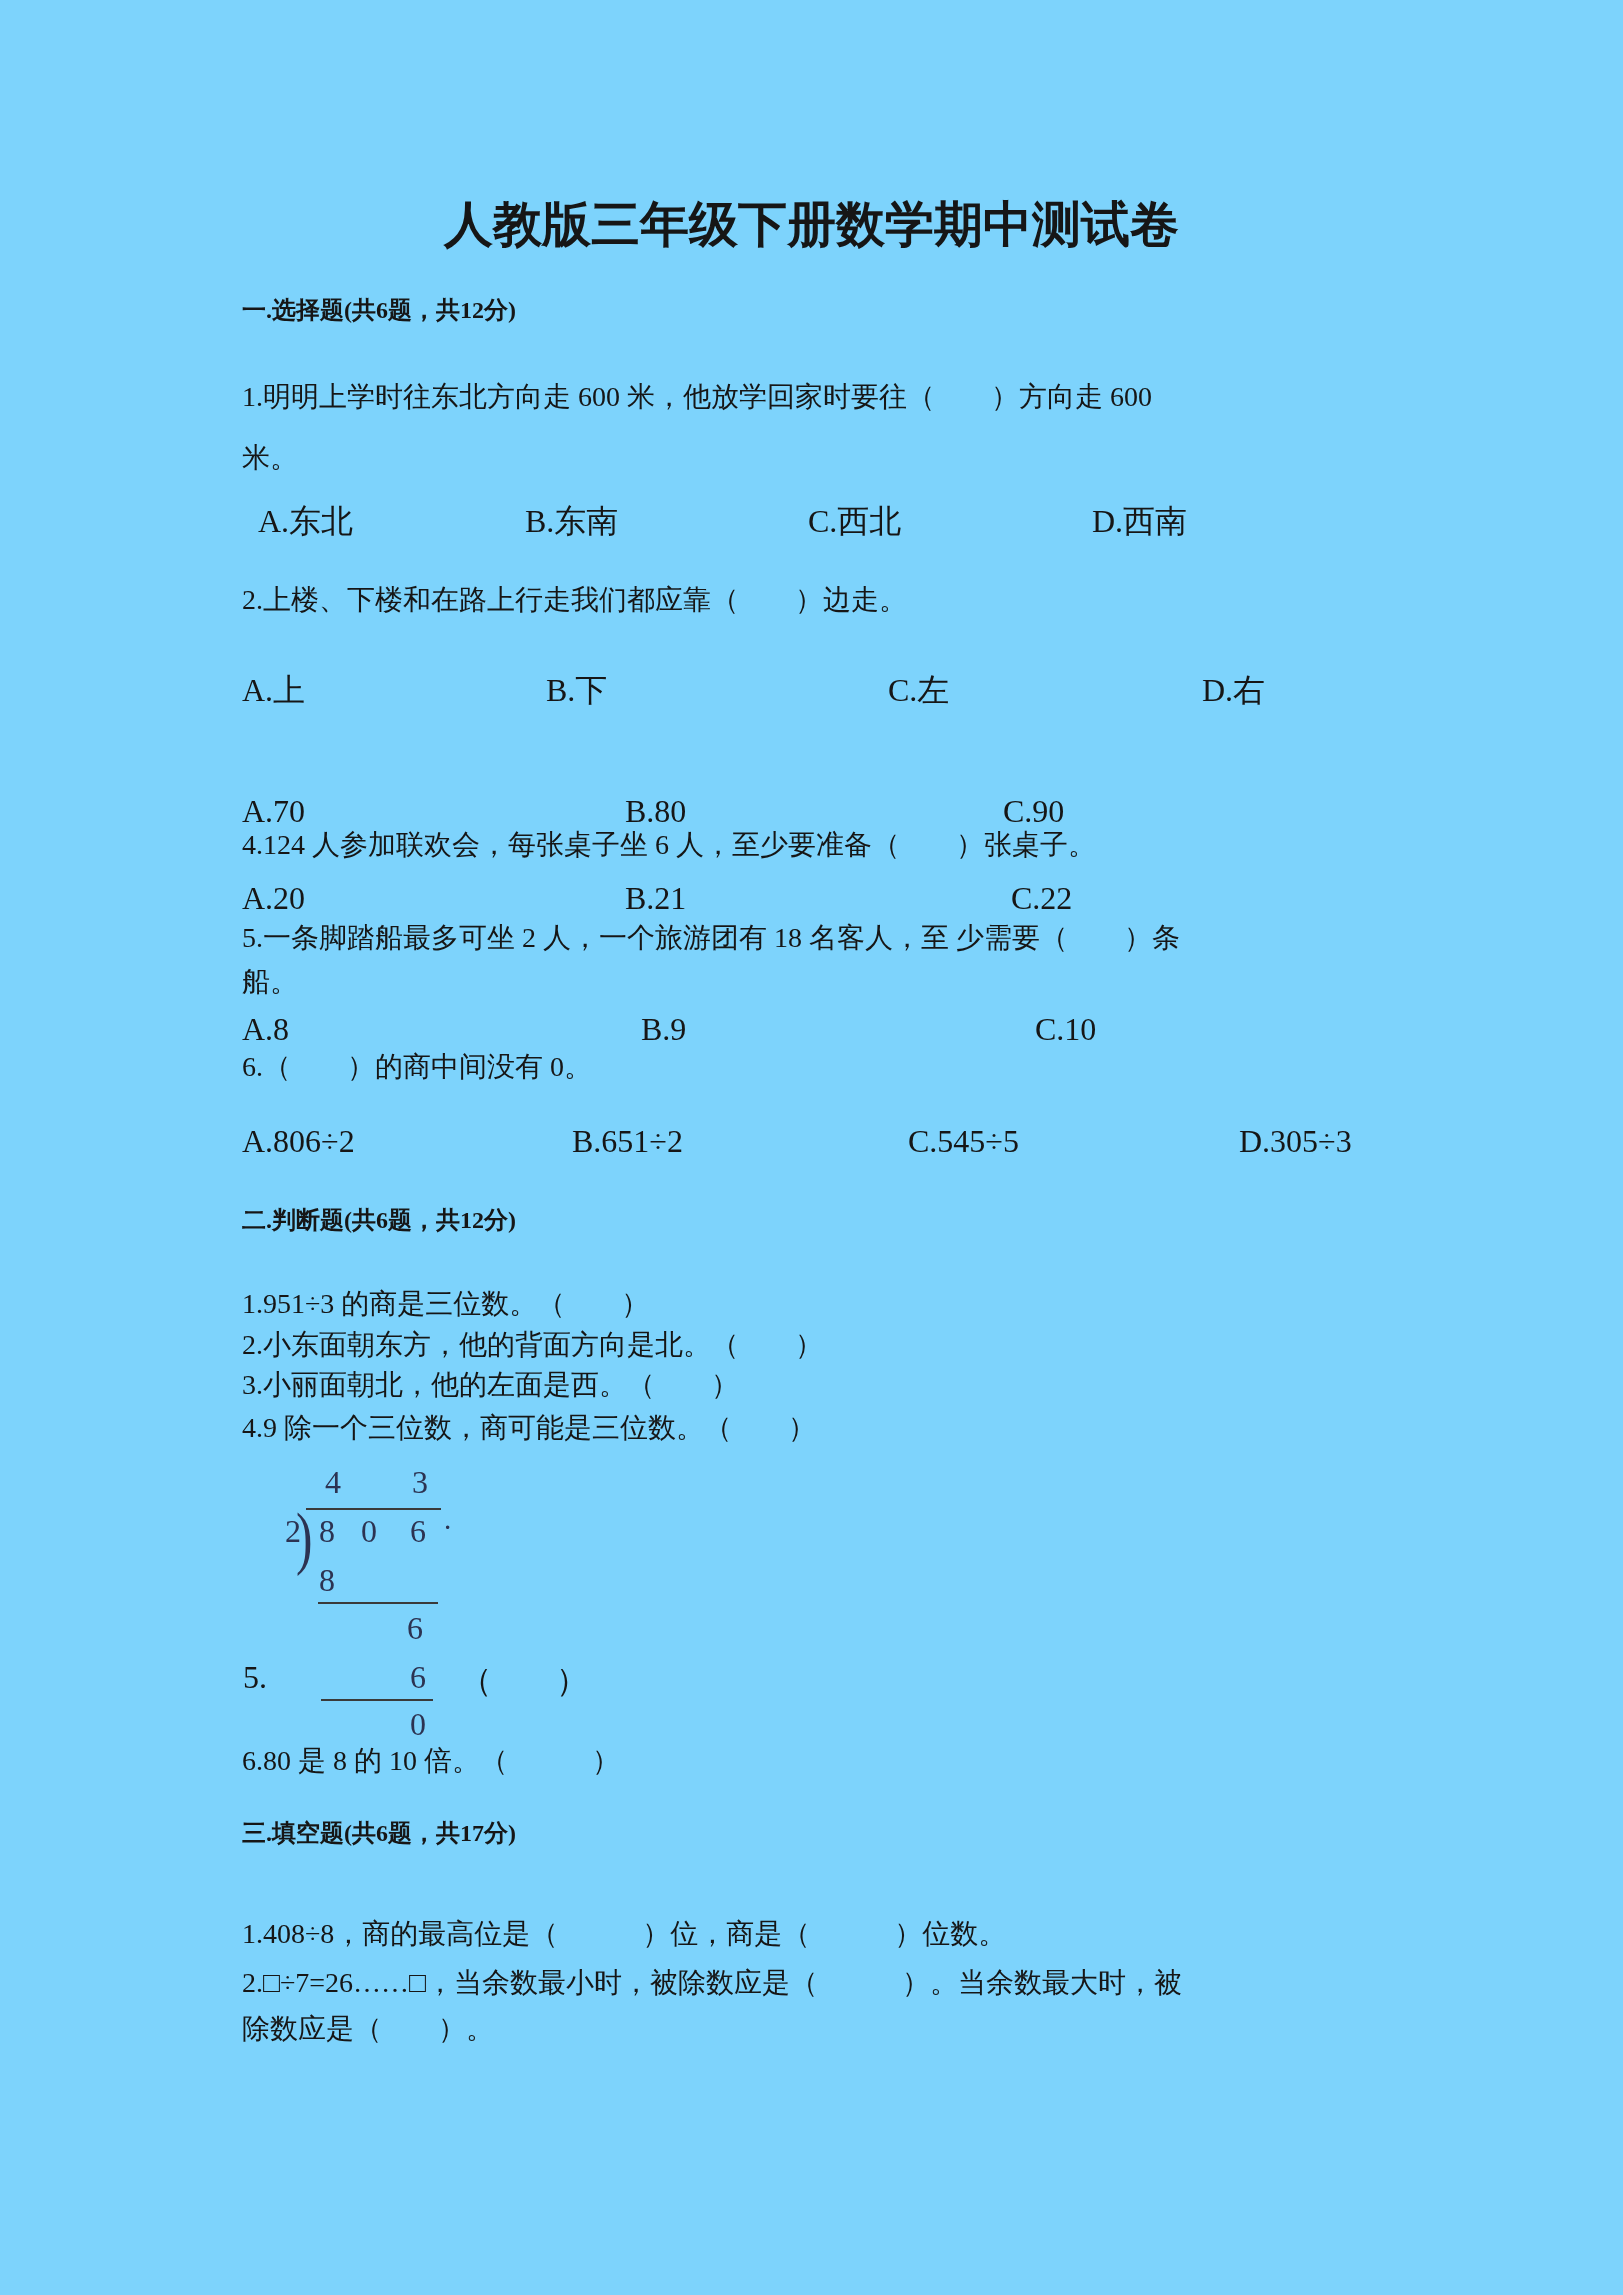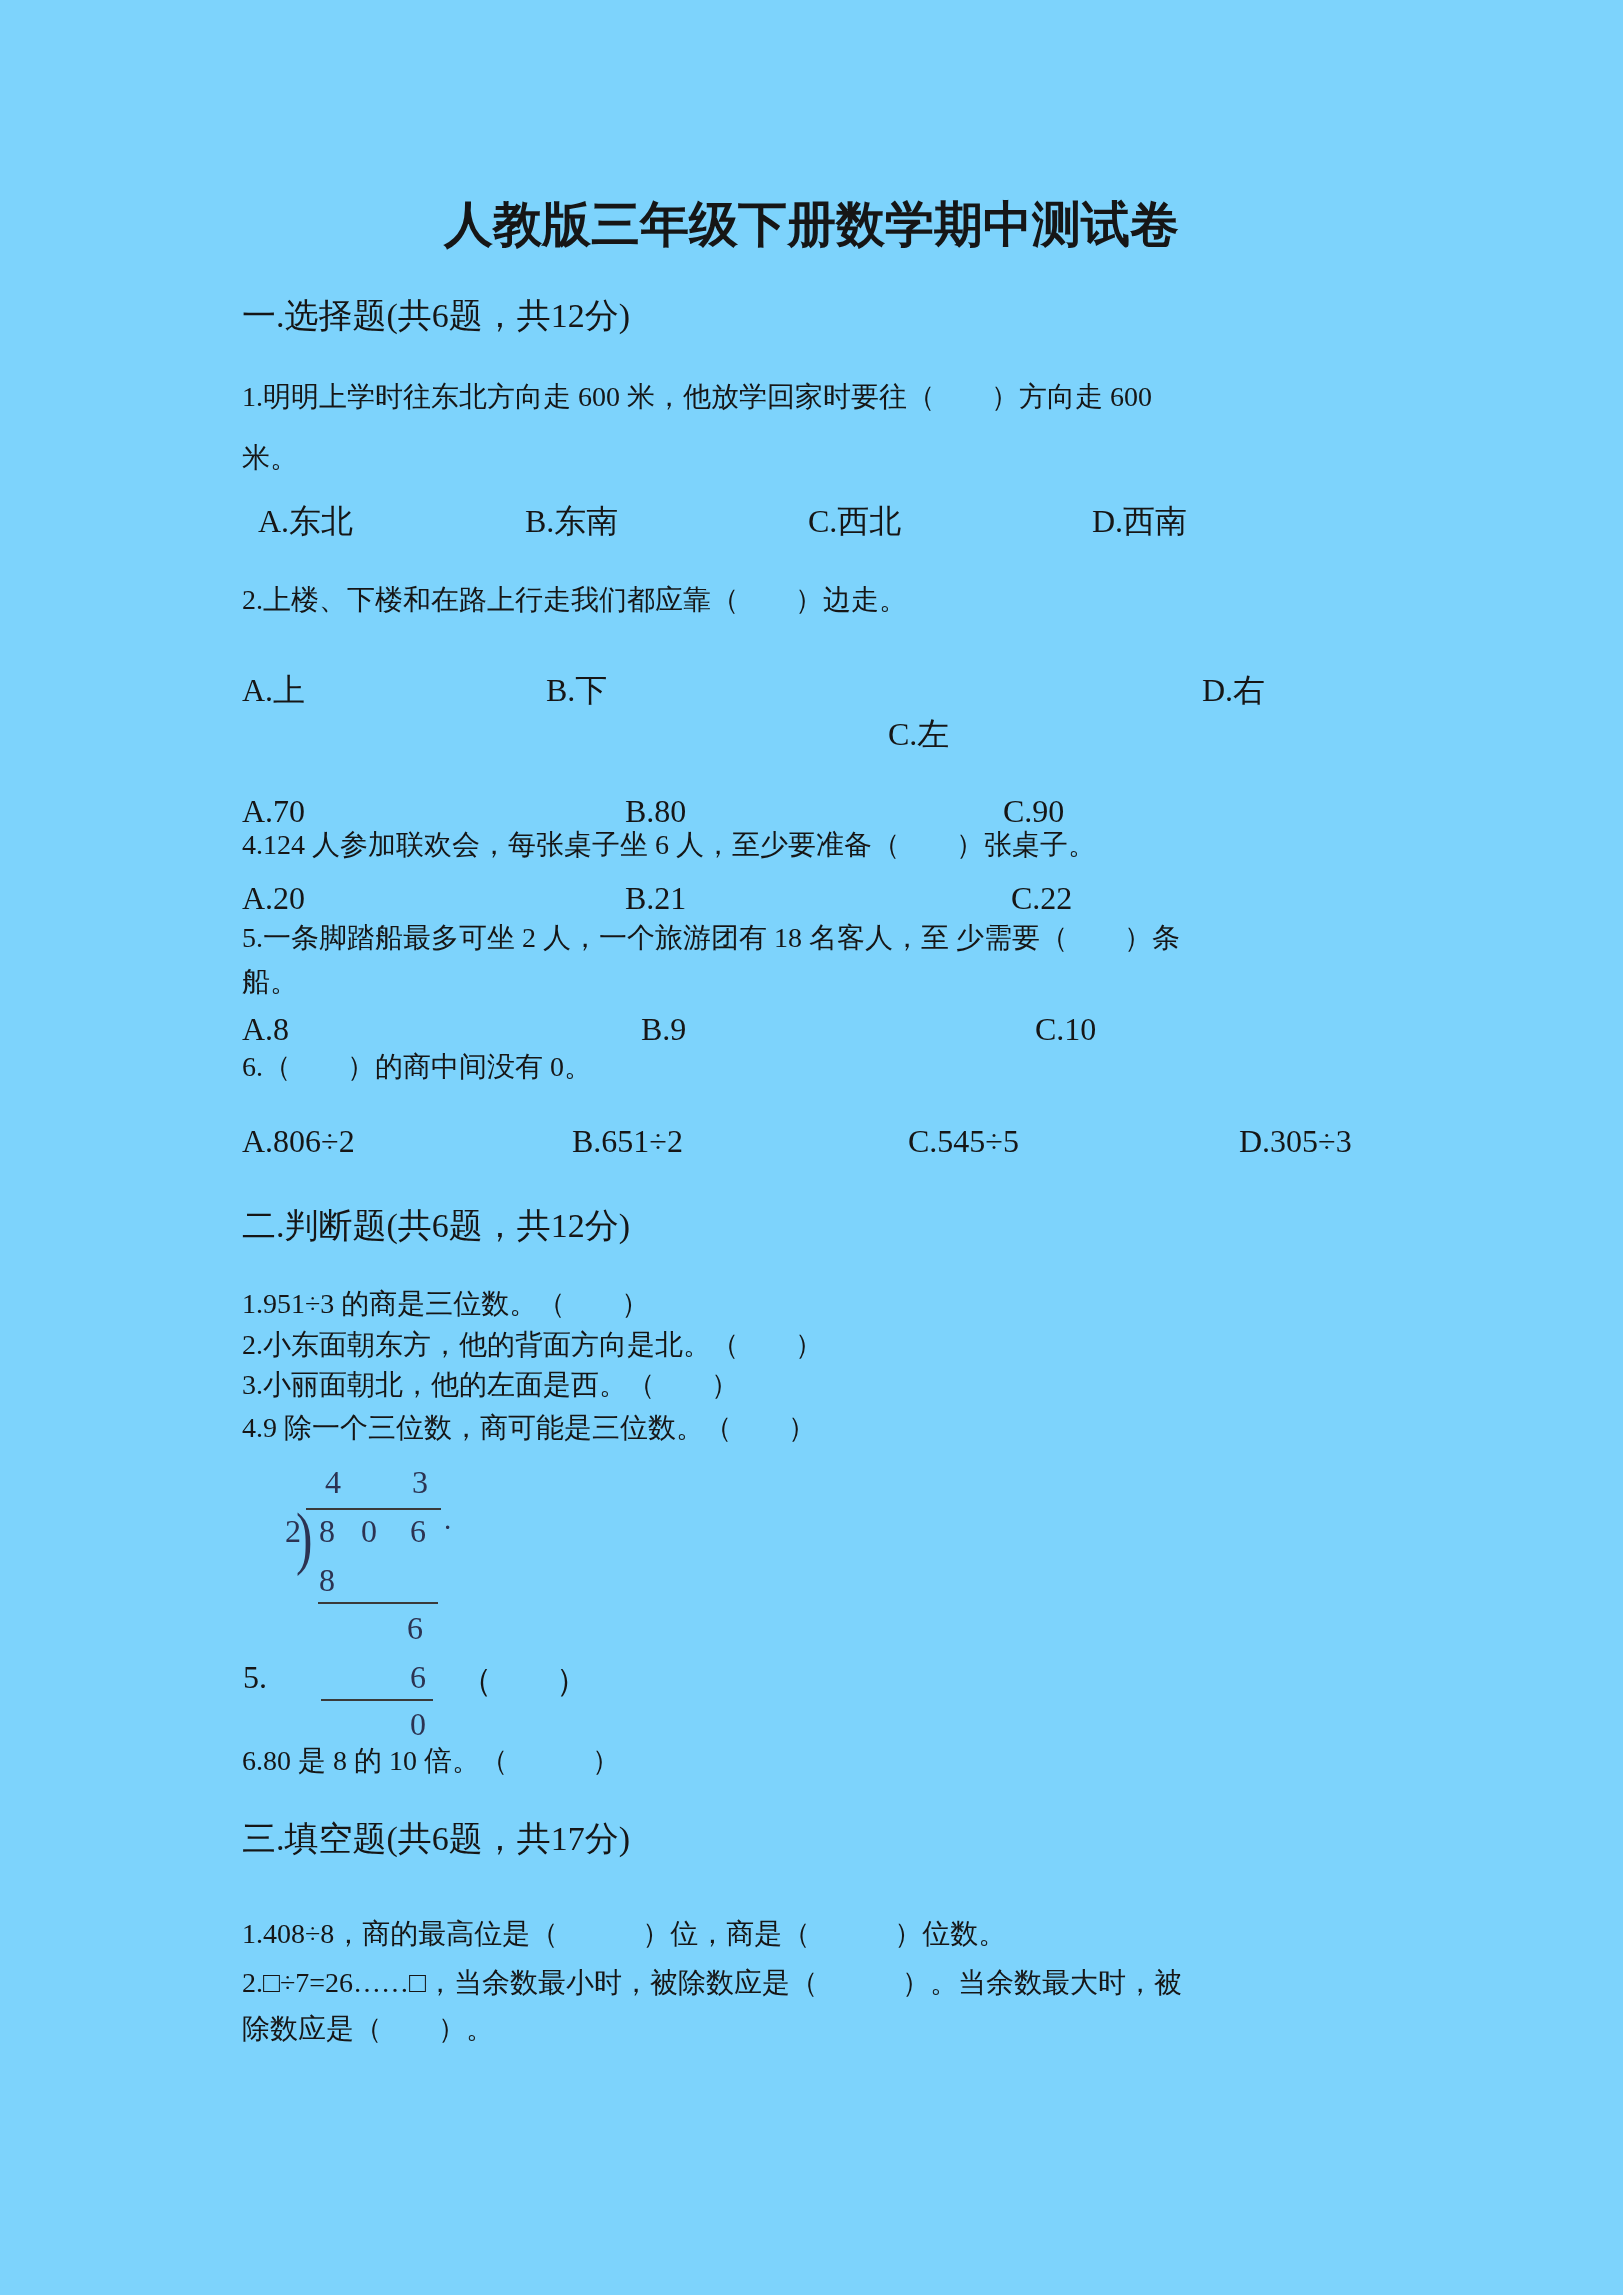--- a/index.html
+++ b/index.html
@@ -6,21 +6,21 @@
   #page{
     position:relative;
     width:1623px;height:2295px;
     background:#7dd3fc;
     font-family:"Liberation Serif","DejaVu Serif",serif;
     color:#161616;
     overflow:hidden;
   }
   .abs{position:absolute;white-space:pre;}
   .body-text{font-size:28px;line-height:1.25;}
-  .heading{font-size:34px;font-weight:normal;line-height:1.2;}
+  .heading{font-size:24px;font-weight:bold;line-height:1.2;}
   .title{font-size:49px;font-weight:bold;width:1623px;text-align:center;line-height:1.2;}
   .opt{position:absolute;white-space:pre;font-size:32px;}
   .divfig{position:absolute;left:211px;top:1454px;width:473px;height:304px;}
   .divfig .d{position:absolute;font-size:32px;color:#2c3352;white-space:pre;}
   .divfig .blk{position:absolute;font-size:32px;color:#161616;white-space:pre;}
   .rule{position:absolute;border-top:2.5px solid #3a3a3a;height:0;}
   .vinculum{position:absolute;border-top:2.5px solid #3a3a3a;height:0;}
   .bracket{
     position:absolute;font-size:66px;color:#2c3352;
     transform:scaleX(0.75) scaleY(1.05);transform-origin:left top;
@@ -45,21 +45,21 @@
     <span class="opt" style="left:525px;top:500px;">B.东南</span>
     <span class="opt" style="left:808px;top:500px;">C.西北</span>
     <span class="opt" style="left:1092px;top:500px;">D.西南</span>
   </div>
 
   <div class="abs body-text" style="left:242px;top:582px;">2.上楼、下楼和在路上行走我们都应靠（　　）边走。</div>
 
   <div>
     <span class="opt" style="left:242px;top:669px;">A.上</span>
     <span class="opt" style="left:546px;top:669px;">B.下</span>
-    <span class="opt" style="left:888px;top:669px;margin-top:44px;">C.左</span>
+    <span class="opt" style="left:888px;top:669px;">C.左</span>
     <span class="opt" style="left:1202px;top:669px;">D.右</span>
   </div>
 
 
   <div>
     <span class="opt" style="left:242px;top:793px;">A.70</span>
     <span class="opt" style="left:625px;top:793px;">B.80</span>
     <span class="opt" style="left:1003px;top:793px;">C.90</span>
   </div>
 

